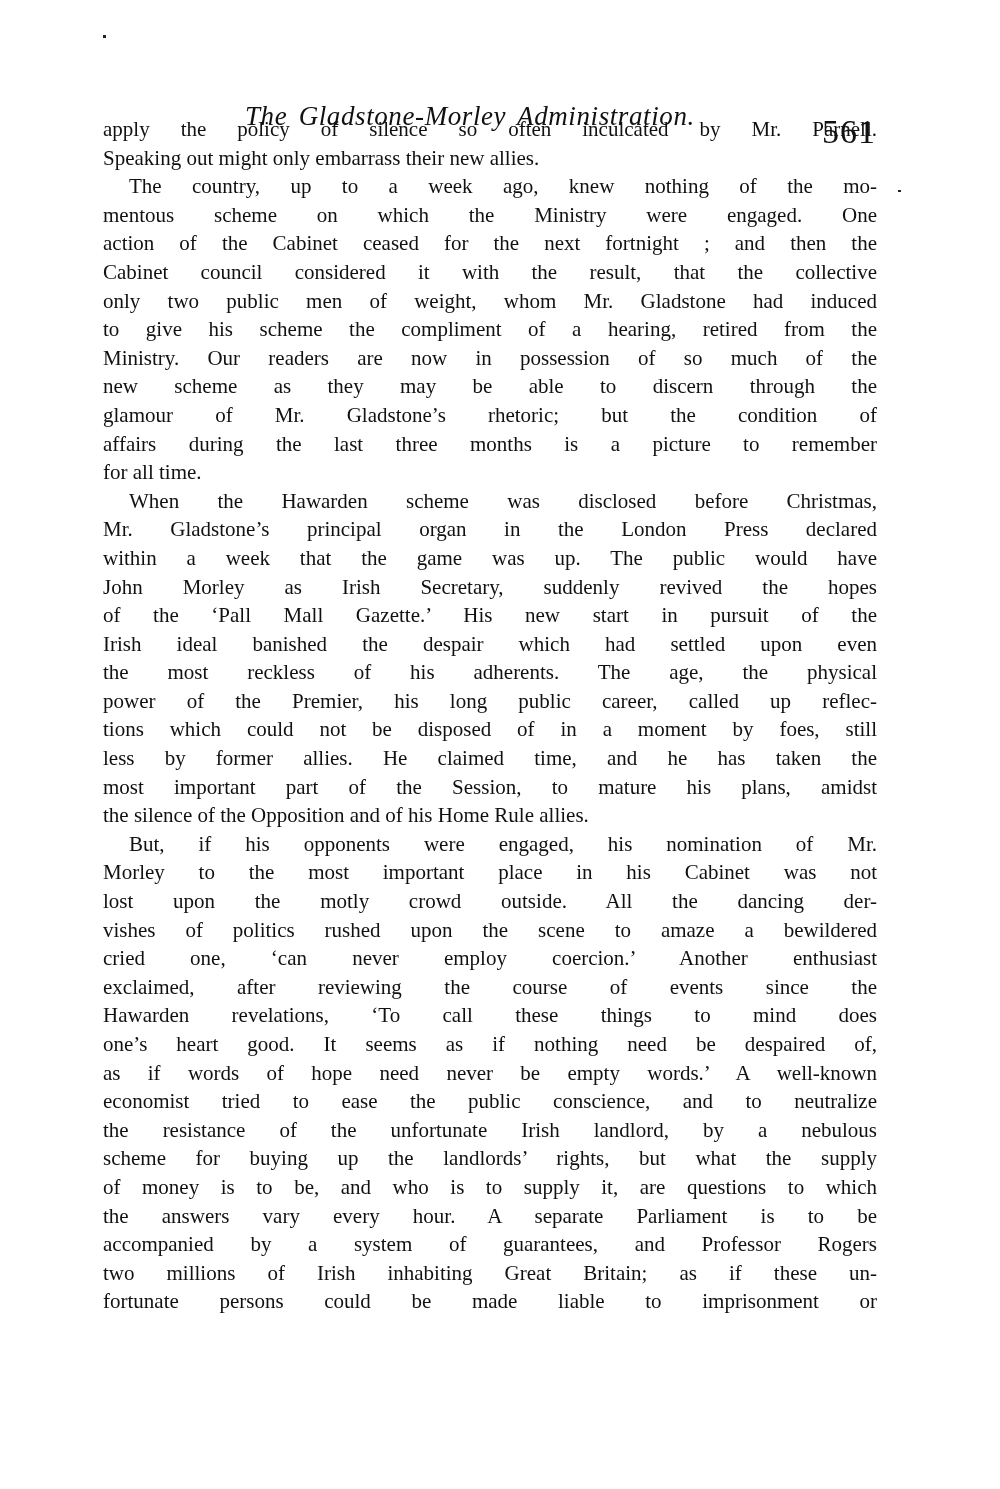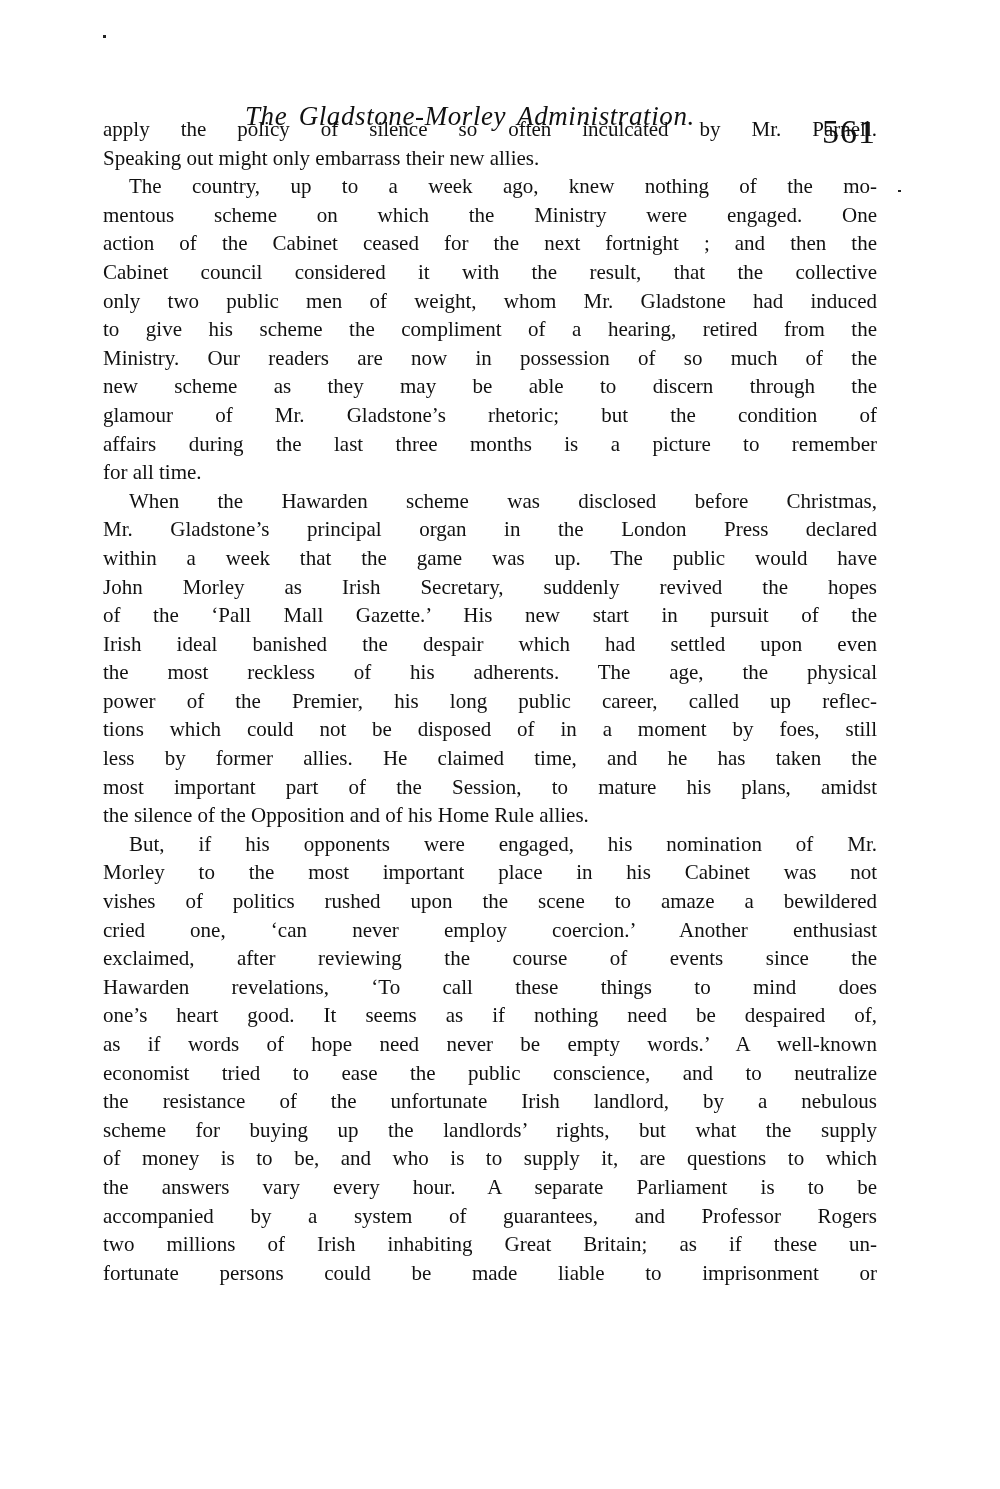--- a/index.html
+++ b/index.html
@@ -113,20 +113,21 @@
       <span class="line">the most reckless of his adherents.  The age, the physical</span>
       <span class="line">power of the Premier, his long public career, called up reflec-</span>
       <span class="line">tions which could not be disposed of in a moment by foes, still</span>
       <span class="line">less by former allies.  He claimed time, and he has taken the</span>
       <span class="line">most important part of the Session, to mature his plans, amidst</span>
       <span class="line last">the silence of the Opposition and of his Home Rule allies.</span>
     </div>
     <div class="paragraph">
       <span class="line indent">But, if his opponents were engaged, his nomination of Mr.</span>
       <span class="line">Morley to the most important place in his Cabinet was not</span>
+      <span class="line">lost upon the motly crowd outside.  All the dancing der-</span>
       <span class="line">vishes of politics rushed upon the scene to amaze a bewildered</span>
       <span class="line">cried one, ‘can never employ coercion.’  Another enthusiast</span>
       <span class="line">exclaimed, after reviewing the course of events since the</span>
       <span class="line">Hawarden revelations, ‘To call these things to mind does</span>
       <span class="line">one’s heart good.  It seems as if nothing need be despaired of,</span>
       <span class="line">as if words of hope need never be empty words.’  A well-known</span>
       <span class="line">economist tried to ease the public conscience, and to neutralize</span>
       <span class="line">the resistance of the unfortunate Irish landlord, by a nebulous</span>
       <span class="line">scheme for buying up the landlords’ rights, but what the supply</span>
       <span class="line">of money is to be, and who is to supply it, are questions to which</span>

